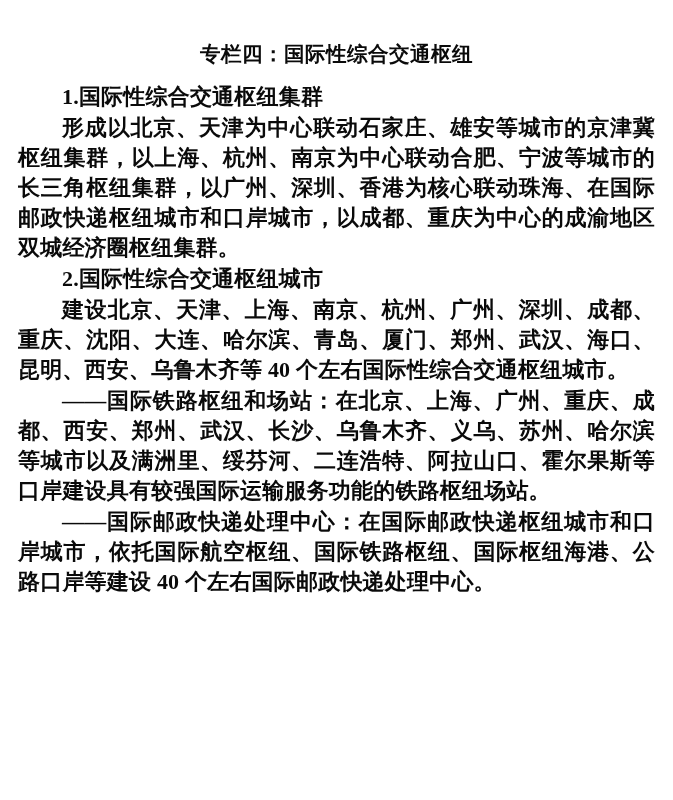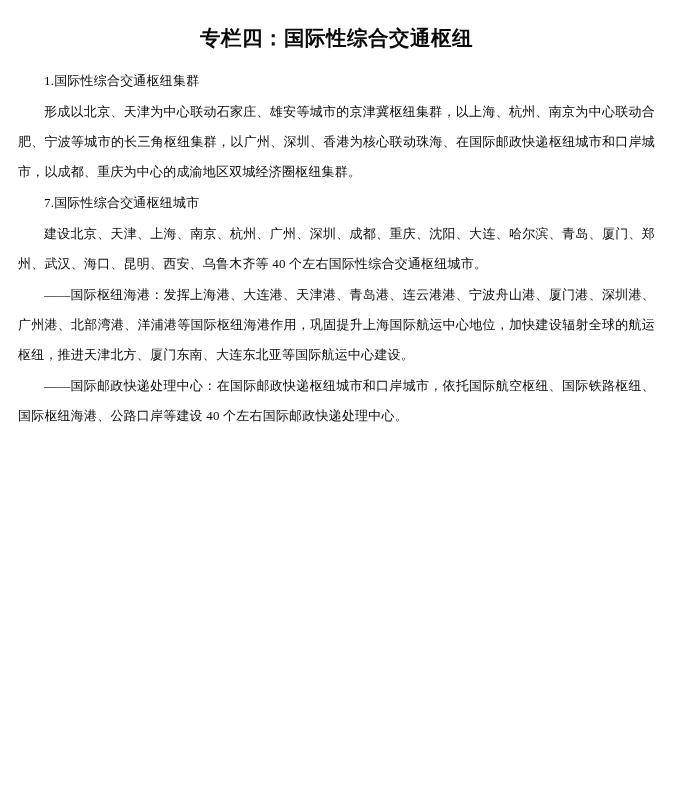--- a/index.html
+++ b/index.html
@@ -11,39 +11,40 @@
     width: 673px;
     height: 800px;
     font-family: "Liberation Serif", "DejaVu Serif", serif;
     color: #0a0a0a;
     overflow: hidden;
   }
   .page {
     width: 673px;
     height: 800px;
     box-sizing: border-box;
-    padding: 18px 18px 10px 18px;
+    padding: 34px 18px 10px 18px;
     position: relative;
   }
   .doc-title {
     text-align: center;
     font-weight: bold;
     font-size: 20.5px;
     letter-spacing: 0.5px;
     margin: 6px 0 14px 0;
     font-family: "Liberation Serif", "DejaVu Serif", serif;
   }
   .para {
-    font-size: 13px;
+    font-size: 22px;
     line-height: 30px;
     text-align: justify;
     text-justify: inter-ideograph;
     margin: 0 0 1px 0;
     letter-spacing: 0.2px;
     word-break: break-all;
+    font-weight: bold;
   }
   .indent {
     text-indent: 2em;
   }
   .heading {
     text-indent: 2em;
   }
   .sub {
     text-indent: 2em;
   }
@@ -51,19 +52,19 @@
 </head>
 <body>
 
 <div class="page">
 
   <div class="doc-title">专栏四：国际性综合交通枢纽</div>
 
   <p class="para heading">1.国际性综合交通枢纽集群</p>
   <p class="para indent">形成以北京、天津为中心联动石家庄、雄安等城市的京津冀枢纽集群，以上海、杭州、南京为中心联动合肥、宁波等城市的长三角枢纽集群，以广州、深圳、香港为核心联动珠海、在国际邮政快递枢纽城市和口岸城市，以成都、重庆为中心的成渝地区双城经济圈枢纽集群。</p>
 
-  <p class="para heading">7.国际性综合交通枢纽城市</p>
+  <p class="para heading">2.国际性综合交通枢纽城市</p>
   <p class="para indent">建设北京、天津、上海、南京、杭州、广州、深圳、成都、重庆、沈阳、大连、哈尔滨、青岛、厦门、郑州、武汉、海口、昆明、西安、乌鲁木齐等 40 个左右国际性综合交通枢纽城市。</p>
 
-  <p class="para sub">——国际枢纽海港：发挥上海港、大连港、天津港、青岛港、连云港港、宁波舟山港、厦门港、深圳港、广州港、北部湾港、洋浦港等国际枢纽海港作用，巩固提升上海国际航运中心地位，加快建设辐射全球的航运枢纽，推进天津北方、厦门东南、大连东北亚等国际航运中心建设。</p>
+  <p class="para sub">——国际铁路枢纽和场站：在北京、上海、广州、重庆、成都、西安、郑州、武汉、长沙、乌鲁木齐、义乌、苏州、哈尔滨等城市以及满洲里、绥芬河、二连浩特、阿拉山口、霍尔果斯等口岸建设具有较强国际运输服务功能的铁路枢纽场站。</p>
   <p class="para sub">——国际邮政快递处理中心：在国际邮政快递枢纽城市和口岸城市，依托国际航空枢纽、国际铁路枢纽、国际枢纽海港、公路口岸等建设 40 个左右国际邮政快递处理中心。</p>
 
 </div>
 
 </body></html>

